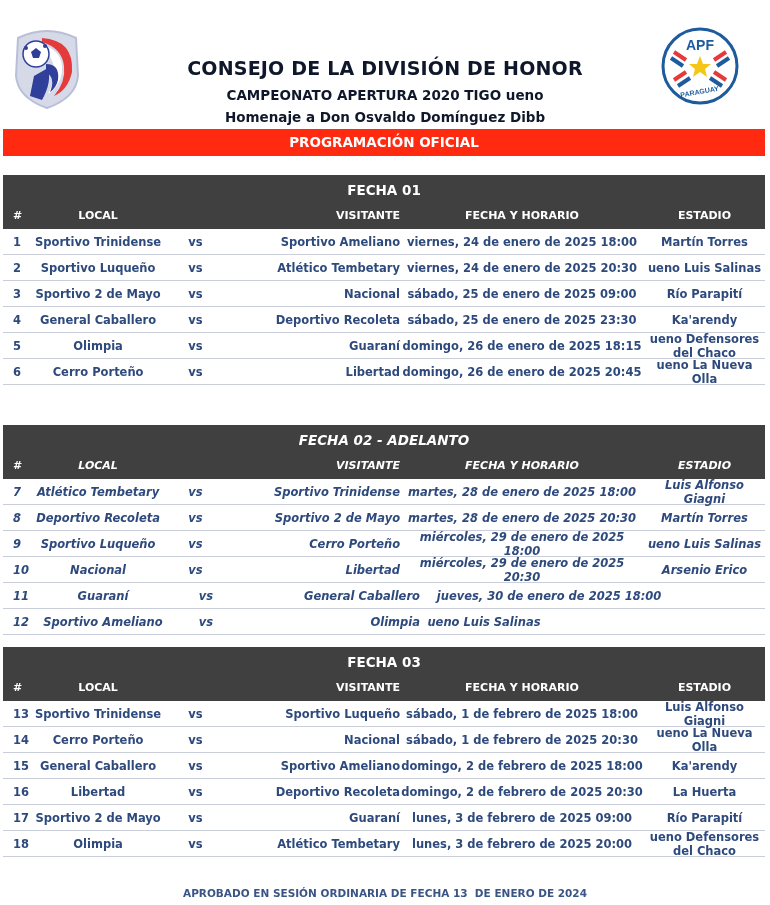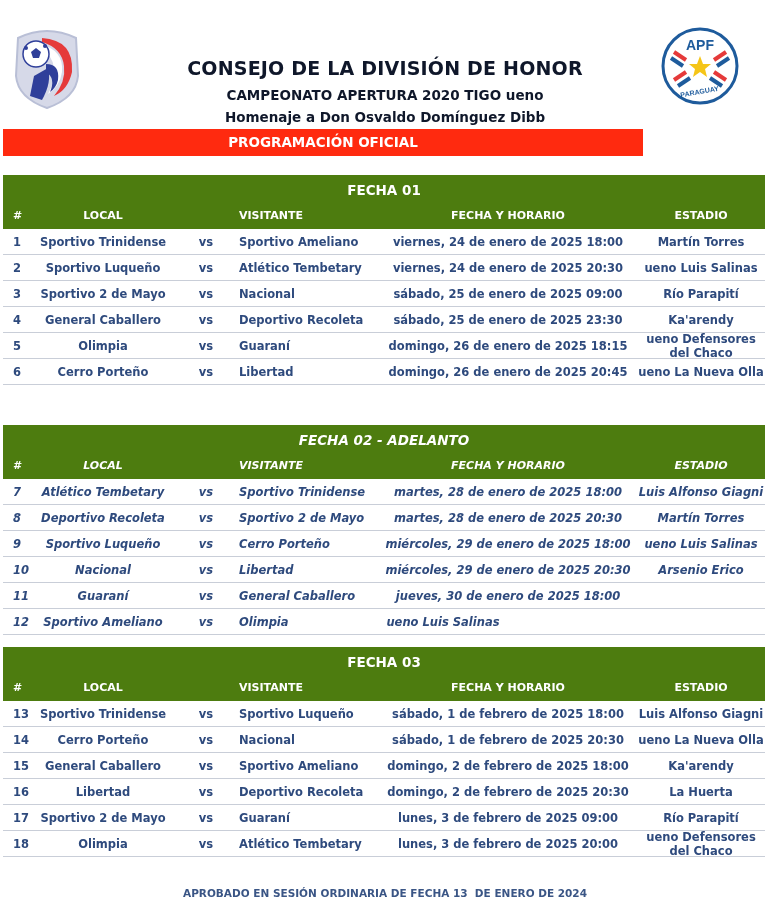--- a/index.html
+++ b/index.html
@@ -7,31 +7,31 @@
   body { font-family: "DejaVu Sans", "Liberation Sans", sans-serif; color: #2e4a7d; position: relative; }
 
   .header { position: absolute; left: 0; top: 0; width: 770px; height: 130px; }
   .logo-left { position: absolute; left: 12px; top: 26px; width: 70px; height: 84px; }
   .logo-right { position: absolute; left: 660px; top: 26px; width: 80px; height: 80px; }
   .title { position: absolute; left: 0; width: 770px; text-align: center; font-weight: bold; color: #0f172a; }
   .title-main { top: 57px; font-size: 19px; letter-spacing: 0.2px; }
   .title-sub1 { top: 87px; font-size: 13.5px; }
   .title-sub2 { top: 109px; font-size: 13.5px; }
 
-  .banner { position: absolute; left: 3px; top: 129px; width: 640px; height: 27px; background: #ff2a0f; color: #ffffff; font-weight: bold; font-size: 13.5px; text-align: center; line-height: 27px; }
+  .banner { position: absolute; left: 3px; top: 129px; width: 762px; height: 27px; background: #ff2a0f; color: #ffffff; font-weight: bold; font-size: 13.5px; text-align: center; line-height: 27px; }
 
   .section { position: absolute; left: 3px; width: 762px; }
-  .sec-head { background: #4d7c0f; color: #ffffff; font-weight: bold; }
+  .sec-head { background: #404040; color: #ffffff; font-weight: bold; }
   .sec-title { height: 27px; line-height: 30px; font-size: 13.5px; text-align: center; }
   .col-row { display: flex; height: 27px; align-items: center; font-size: 11px; font-weight: bold; }
   .row { display: flex; height: 26px; align-items: center; font-size: 11.5px; font-weight: bold; color: #2e4a7d; border-bottom: 1.5px solid #c9ced8; }
   .c-num { width: 30px; padding-left: 10px; text-align: left; }
   .c-local { width: 140px; text-align: center; }
   .c-vs { width: 66px; text-align: center; font-weight: bold; }
-  .c-vis { width: 140px; text-align: left; }
+  .c-vis { width: 140px; text-align: right; margin-left: 41px; }
   .c-date { width: 258px; text-align: center; }
   .c-stad { width: 128px; text-align: center; padding-left: 0px; }
   .col-row .c-stad, .row .c-stad { width: 128px; }
 
   .footer { position: absolute; left: 0; top: 887px; width: 770px; text-align: center; font-size: 10.5px; font-weight: bold; color: #3a5585; white-space: pre; }
 </style>
 </head>
 <body>
 
 <div class="header">

